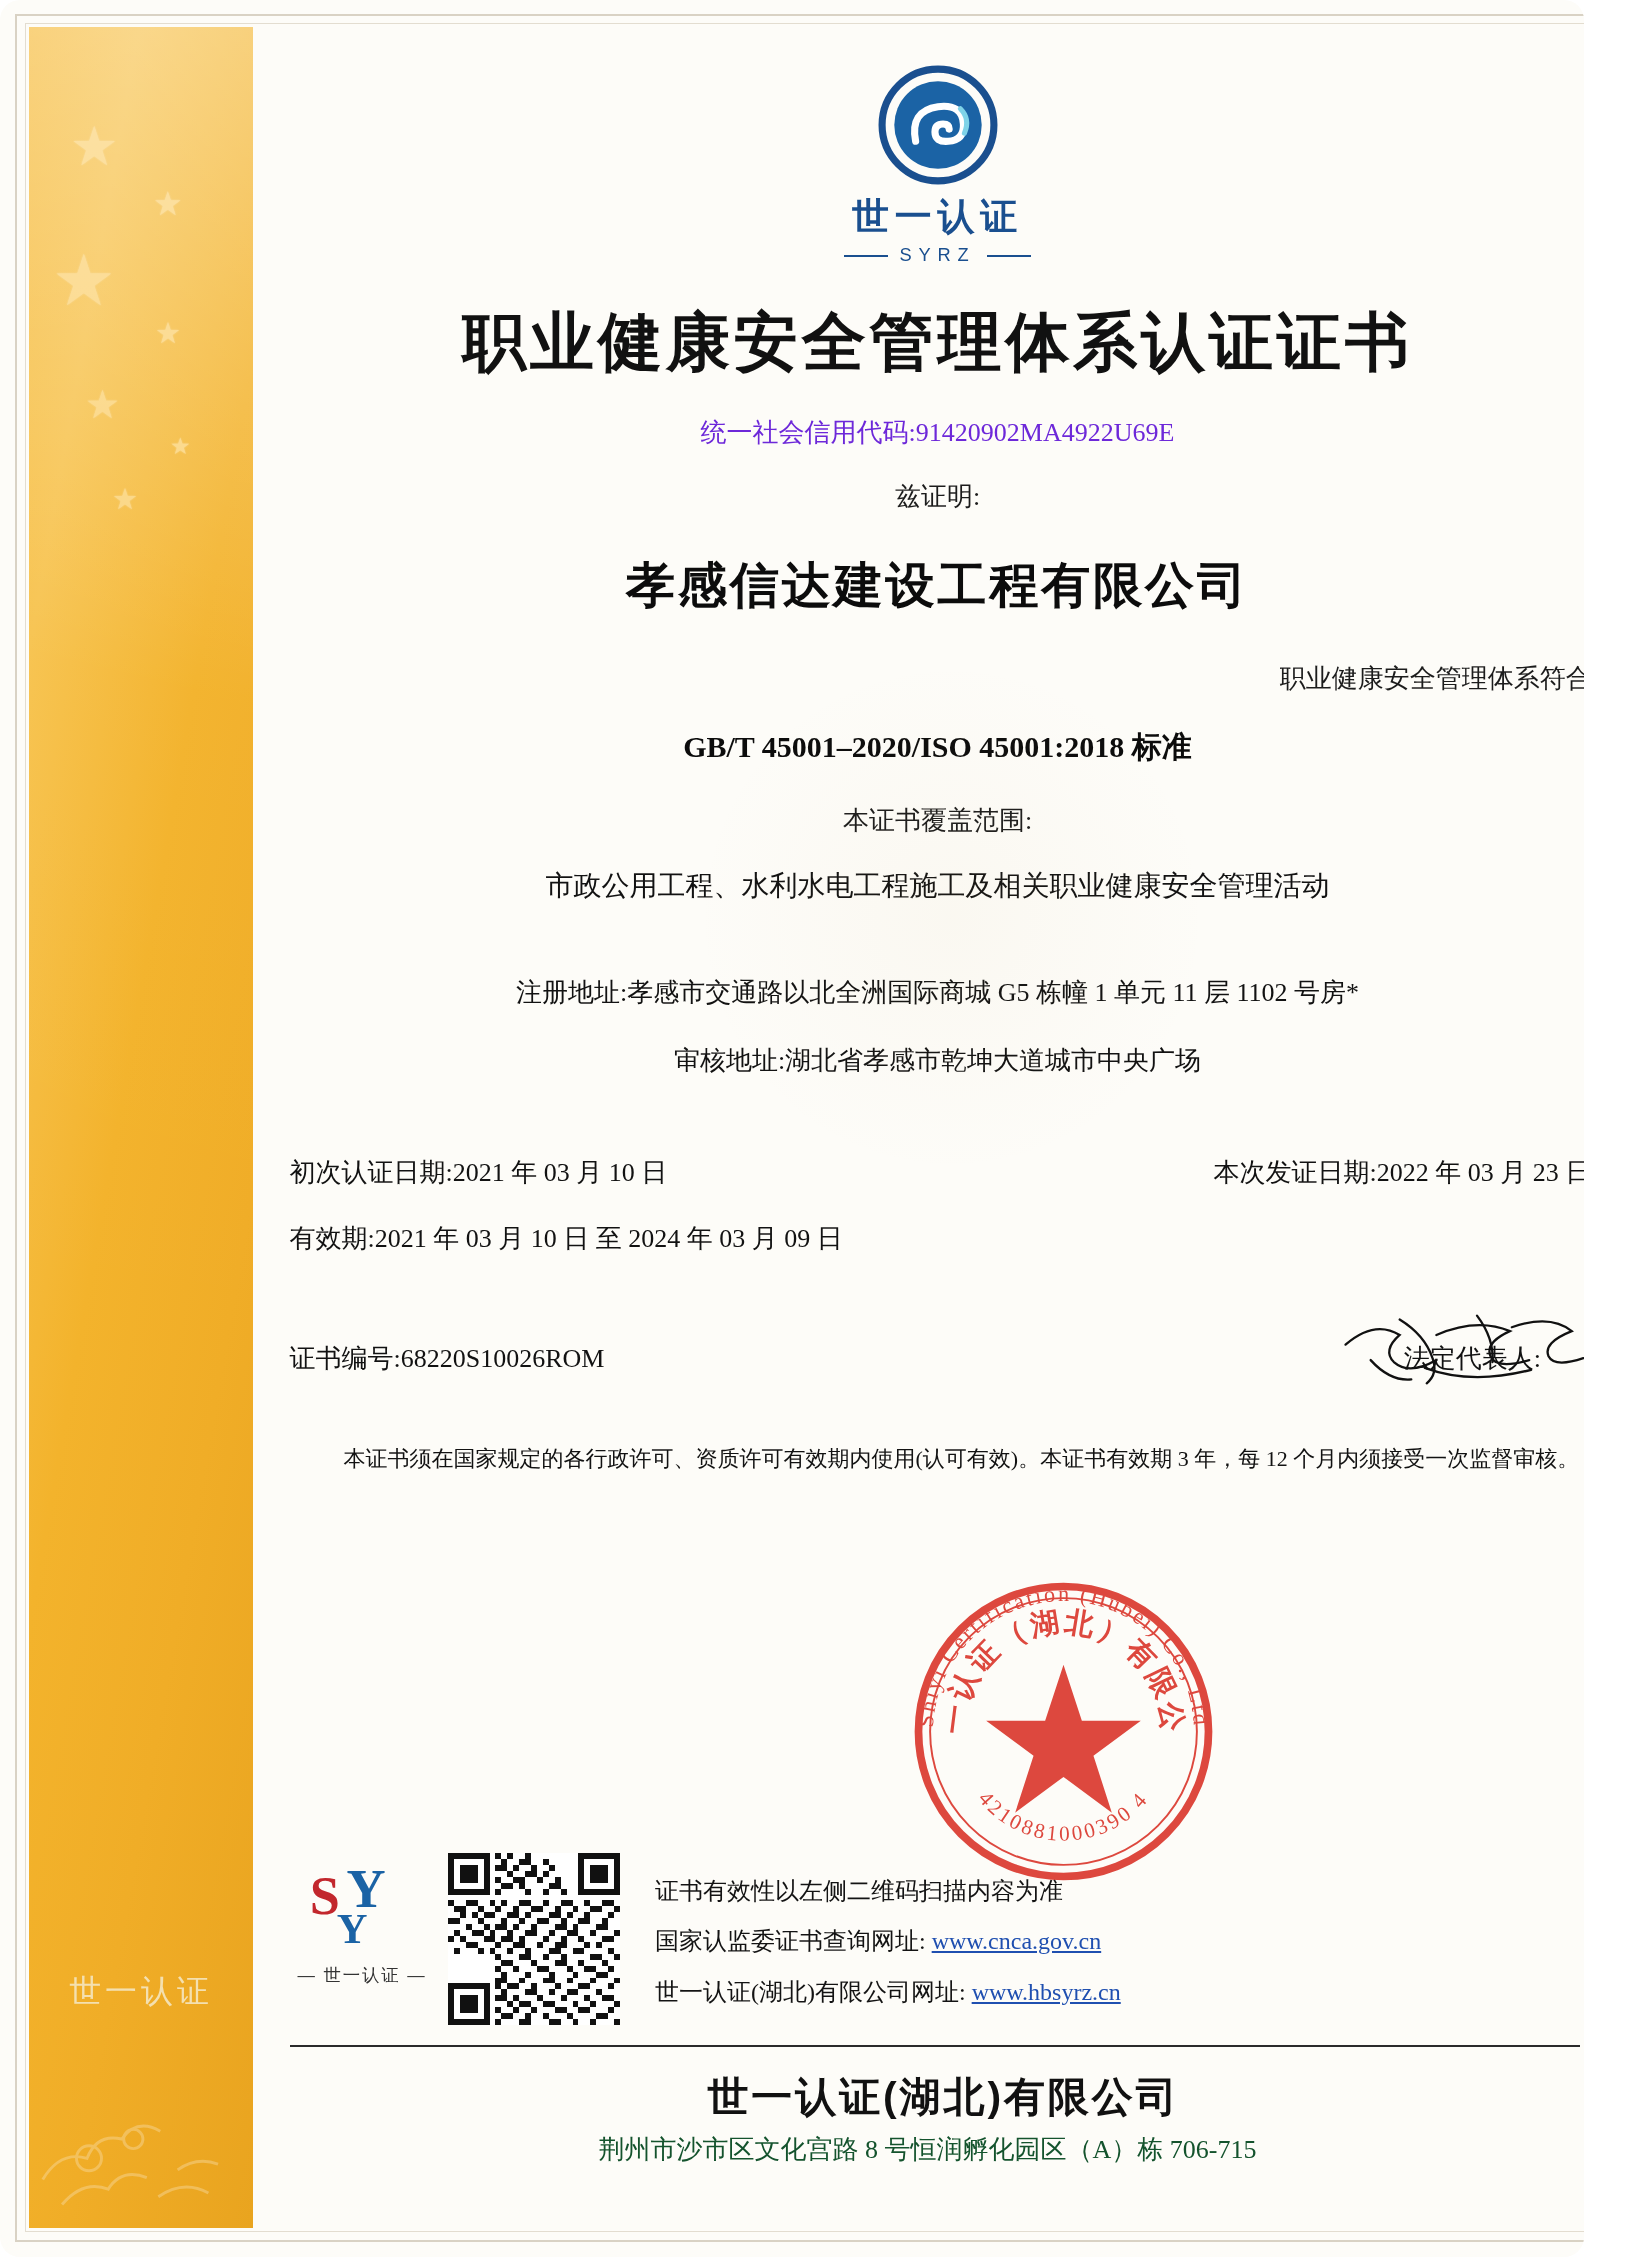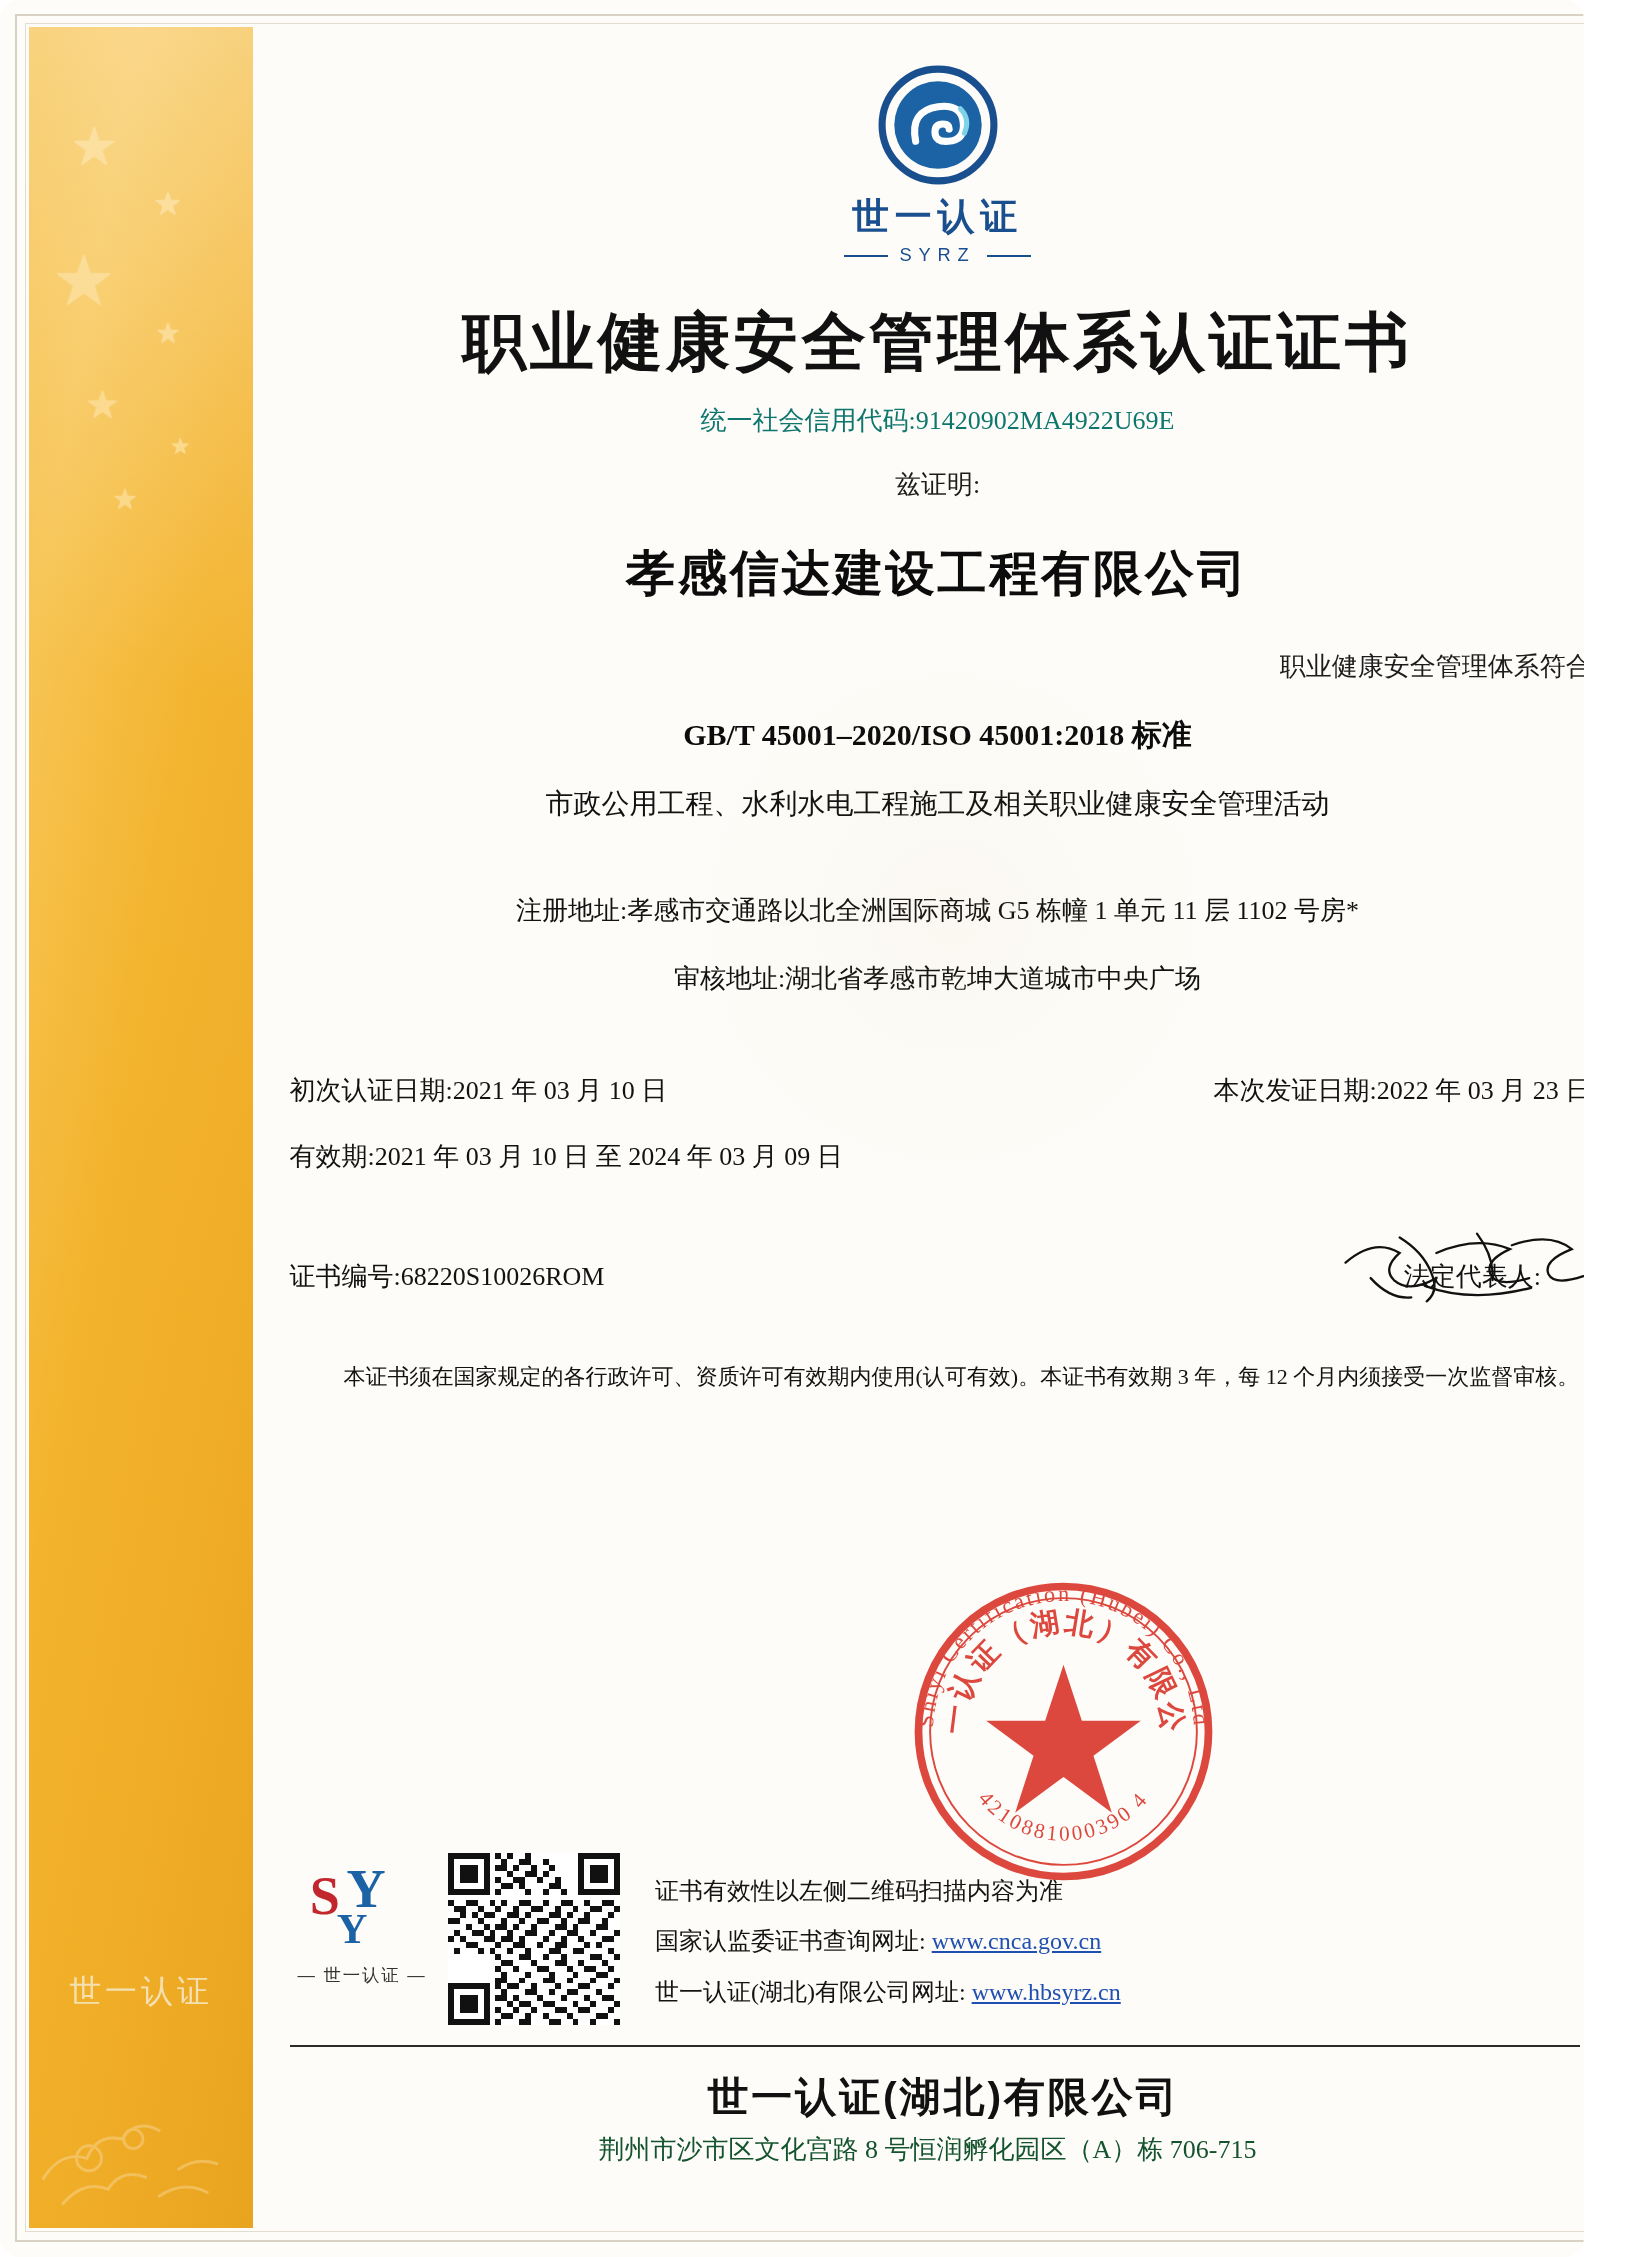--- a/index.html
+++ b/index.html
@@ -140,24 +140,24 @@
   .cert-title {
     margin-top: 33px;
     text-align: center;
     font-size: 64px;
     font-weight: bold;
     letter-spacing: 3.9px;
     color: #111;
     font-family: "Liberation Sans", sans-serif;
   }
   .credit-code {
-    margin-top: 17px;
-    text-align: center;
-    font-size: 26px;
-    color: #0f766e;
+    margin-top: 29px;
+    text-align: center;
+    font-size: 26px;
+    color: #6d28d9;
   }
   .hereby {
     margin-top: 29px;
     text-align: center;
     font-size: 26px;
     color: #1c1c1c;
   }
   .company {
     margin-top: 39px;
     text-align: center;
@@ -390,20 +390,21 @@
       <div><span class="logo-en">SYRZ</span></div>
     </div>
 
     <div class="cert-title">职业健康安全管理体系认证证书</div>
 
     <div class="credit-code">统一社会信用代码:91420902MA4922U69E</div>
     <div class="hereby">兹证明:</div>
     <div class="company">孝感信达建设工程有限公司</div>
     <div class="conform">职业健康安全管理体系符合:</div>
     <div class="standard">GB/T 45001–2020/ISO 45001:2018 标准</div>
+    <div class="scope-label">本证书覆盖范围:</div>
     <div class="scope-text">市政公用工程、水利水电工程施工及相关职业健康安全管理活动</div>
 
     <div class="addr reg">注册地址:孝感市交通路以北全洲国际商城 G5 栋幢 1 单元 11 层 1102 号房*</div>
     <div class="addr audit">审核地址:湖北省孝感市乾坤大道城市中央广场</div>
 
     <div class="dates-row">
       <span>初次认证日期:2021 年 03 月 10 日</span>
       <span>本次发证日期:2022 年 03 月 23 日</span>
     </div>
     <div class="valid-row">有效期:2021 年 03 月 10 日 至 2024 年 03 月 09 日</div>

